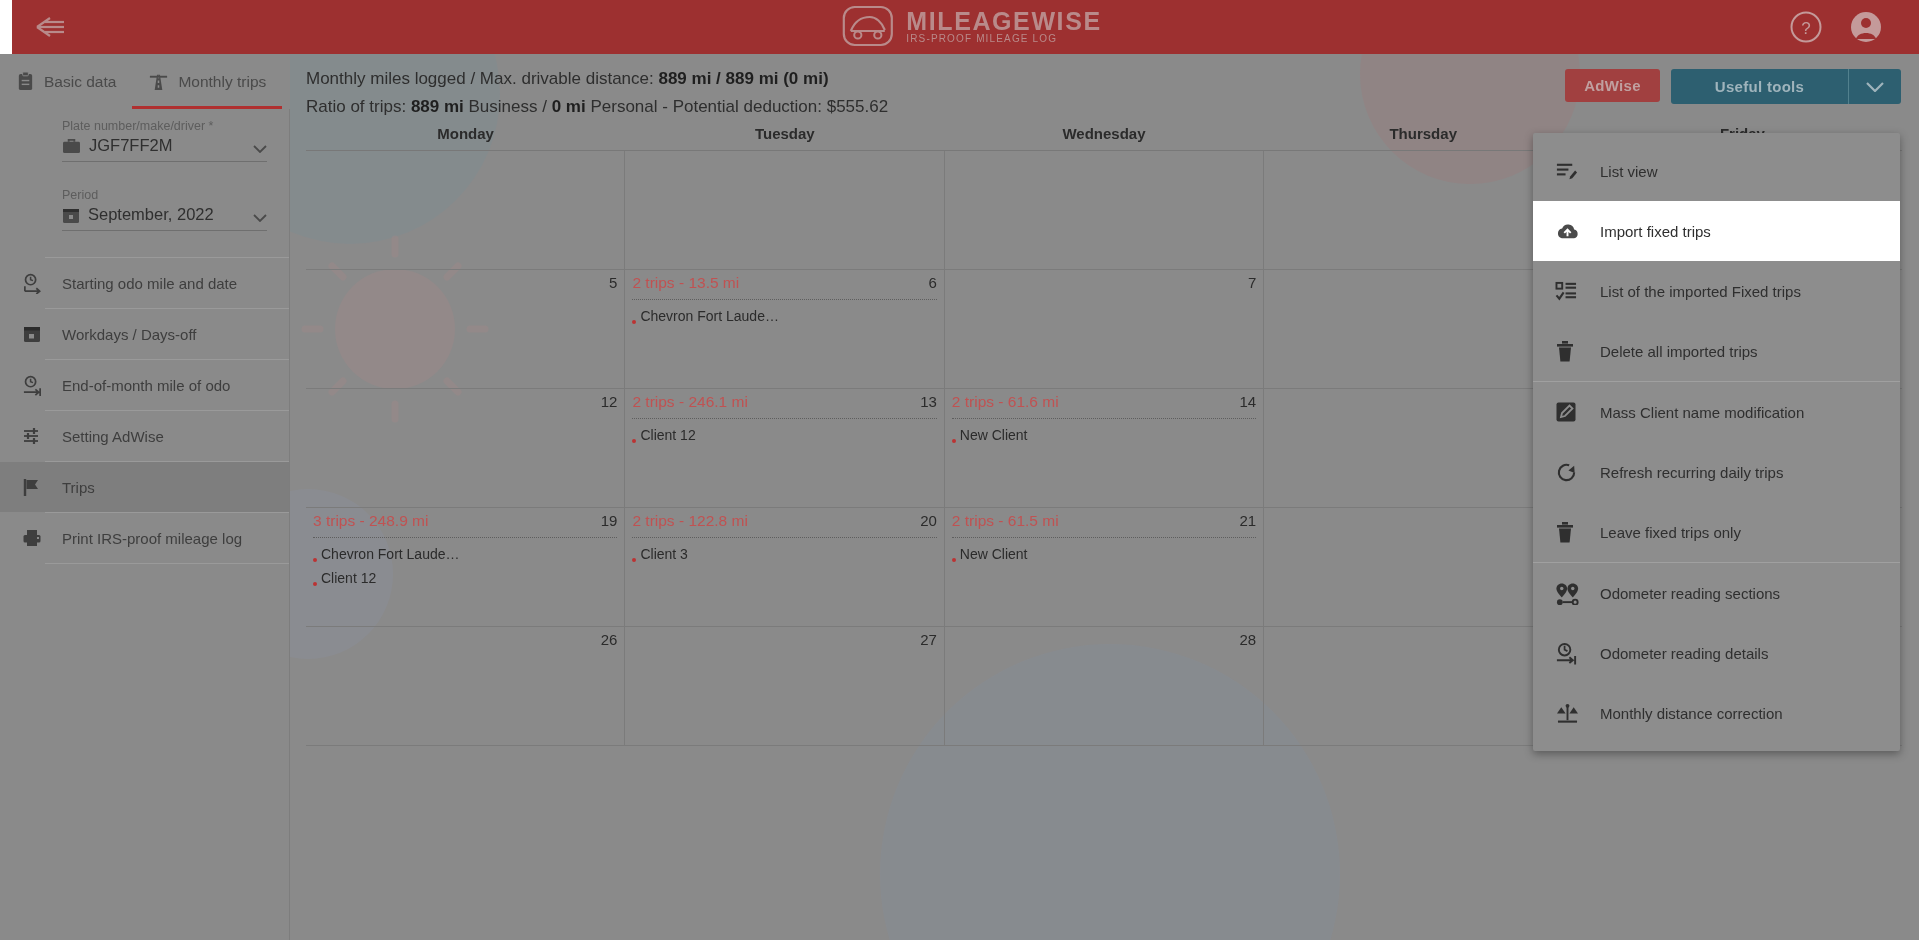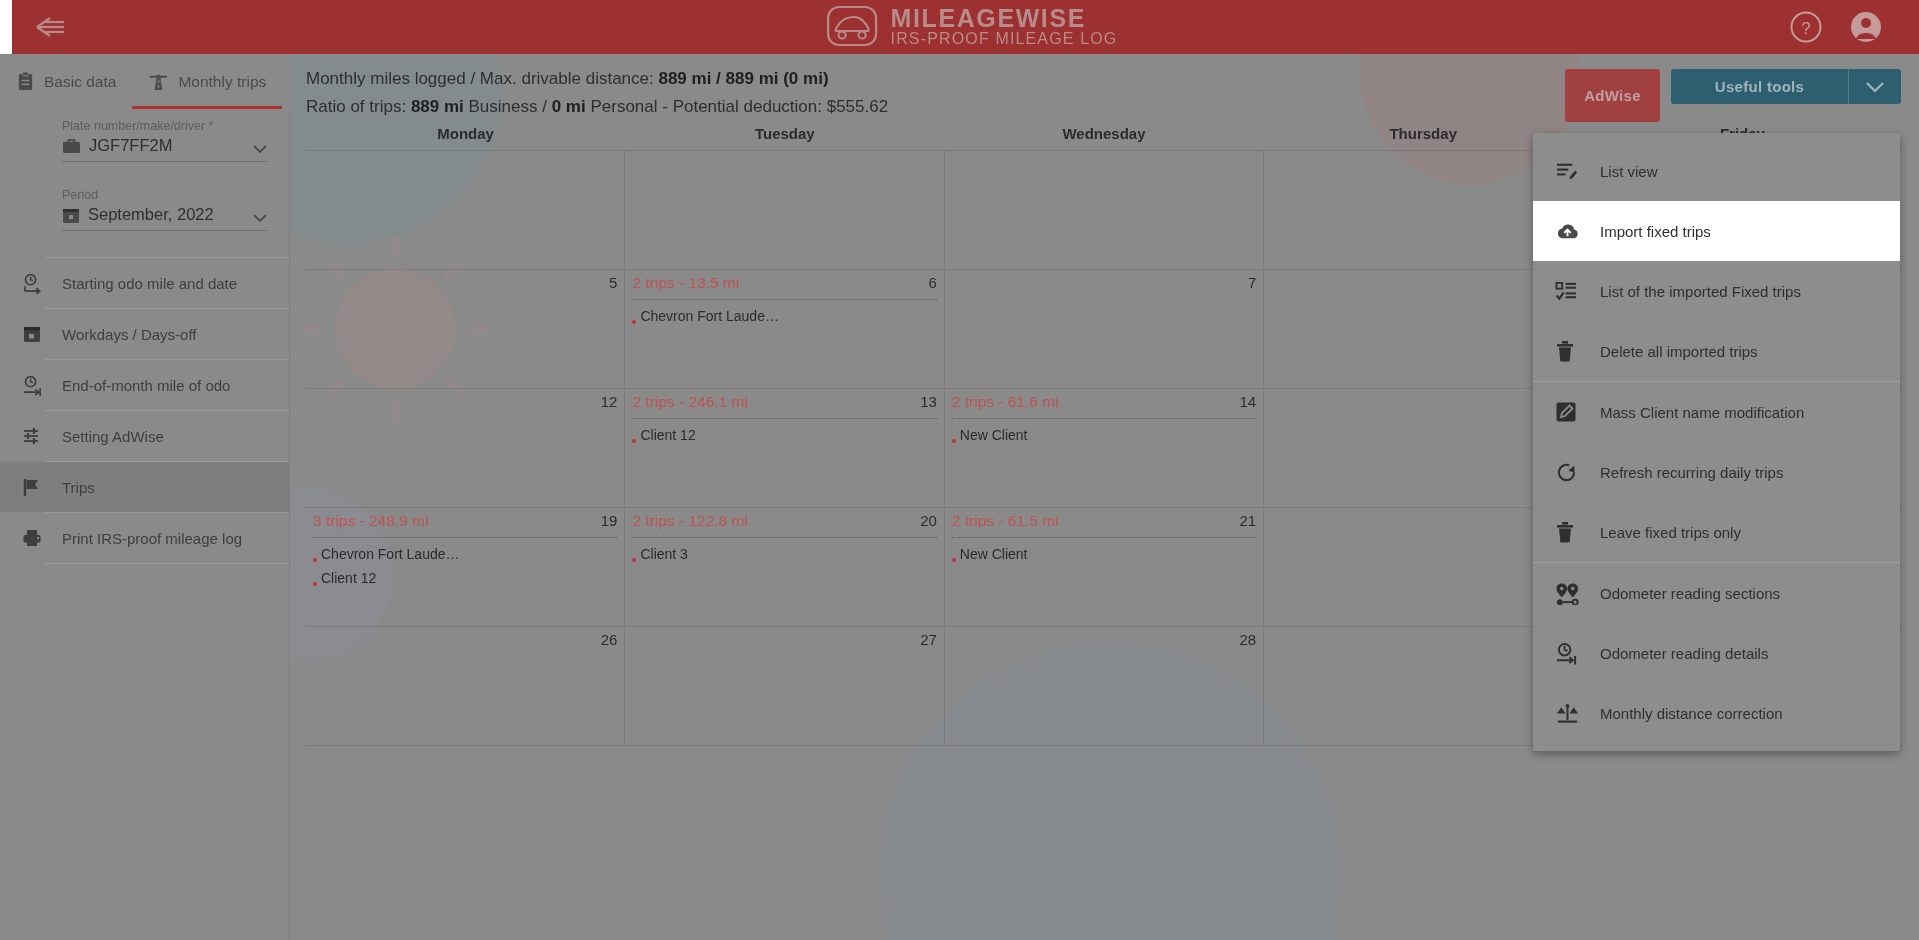--- a/index.html
+++ b/index.html
@@ -21,21 +21,21 @@
   #brand{
     position:absolute; left:50%; top:5px; transform:translateX(-50%);
     display:flex; align-items:center; gap:13px;
   }
   #brand .logo-mark{ width:52px; height:42px; }
   #brand .brand-text{ display:flex; flex-direction:column; line-height:1;}
   #brand .brand-title{
     font-size:25px; font-weight:bold; letter-spacing:1.6px; color:#b98a8a;
   }
   #brand .brand-sub{
-    font-size:16px; letter-spacing:1.15px; color:#b98a8a; margin-top:0;
+    font-size:10px; letter-spacing:1.15px; color:#b98a8a; margin-top:0;
   }
   .topicon{ position:absolute; top:10px; width:34px; height:34px; cursor:pointer; }
   #help-icon{ right:108px; }
   #account-icon{ right:48px; }
 
   
   #tabbar{
     position:absolute; left:0; top:54px; width:300px; height:55px;
     background:#8a8a8a; display:flex; align-items:center;
   }
@@ -78,21 +78,21 @@
   }
   #deco{ position:absolute; left:0; top:0; width:1629px; height:886px; opacity:.35; }
 
   #summary{
     position:absolute; left:16px; top:11px; font-size:17px; color:#2e2e2e;
     line-height:28px;
   }
   #summary b{ font-weight:bold; color:#1f1f1f;}
 
   #adwise-btn{
-    position:absolute; right:259px; top:15px; height:53px; width:95px;
+    position:absolute; right:259px; top:15px; height:33px; width:95px;
     background:#a14040; color:#c0a0a0; border:none; border-radius:3px;
     font-size:15px; font-family:inherit; font-weight:bold; letter-spacing:.3px;
     cursor:pointer;
   }
   #tools-group{
     position:absolute; right:18px; top:15px; height:35px; width:230px;
     display:flex; border-radius:3px; overflow:hidden;
   }
   #tools-btn{
     flex:1; background:#2d5f70; color:#9fb4bc; border:none;

